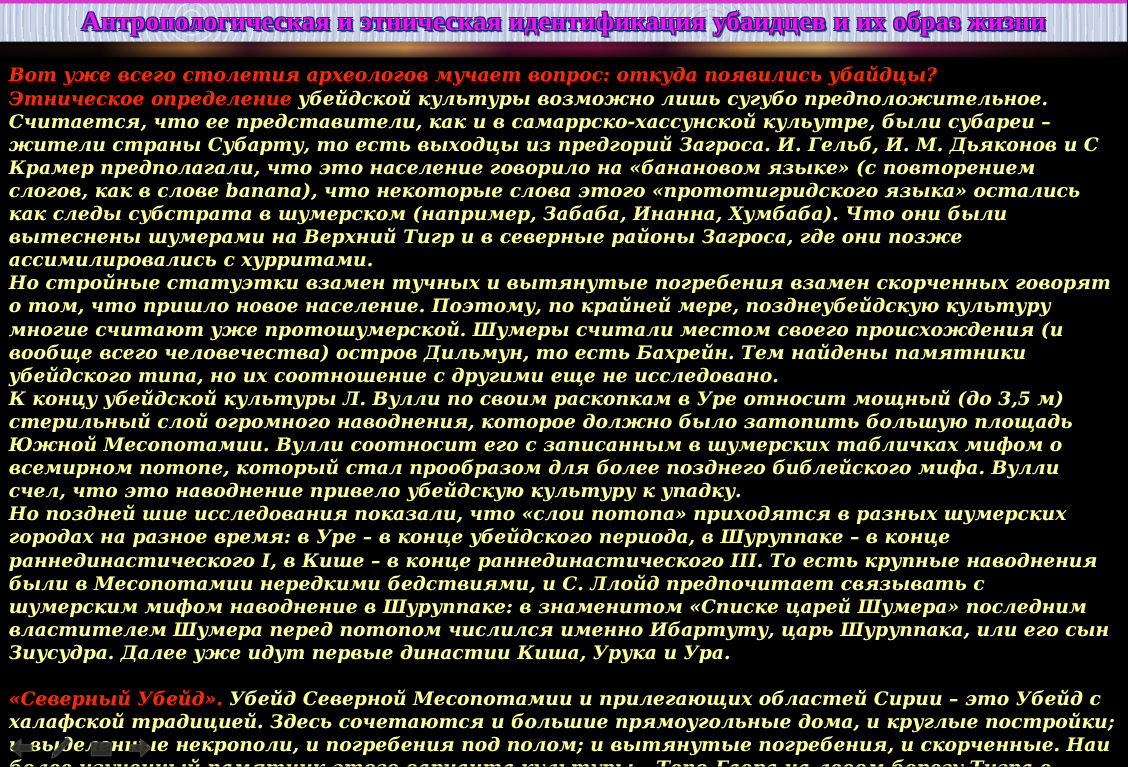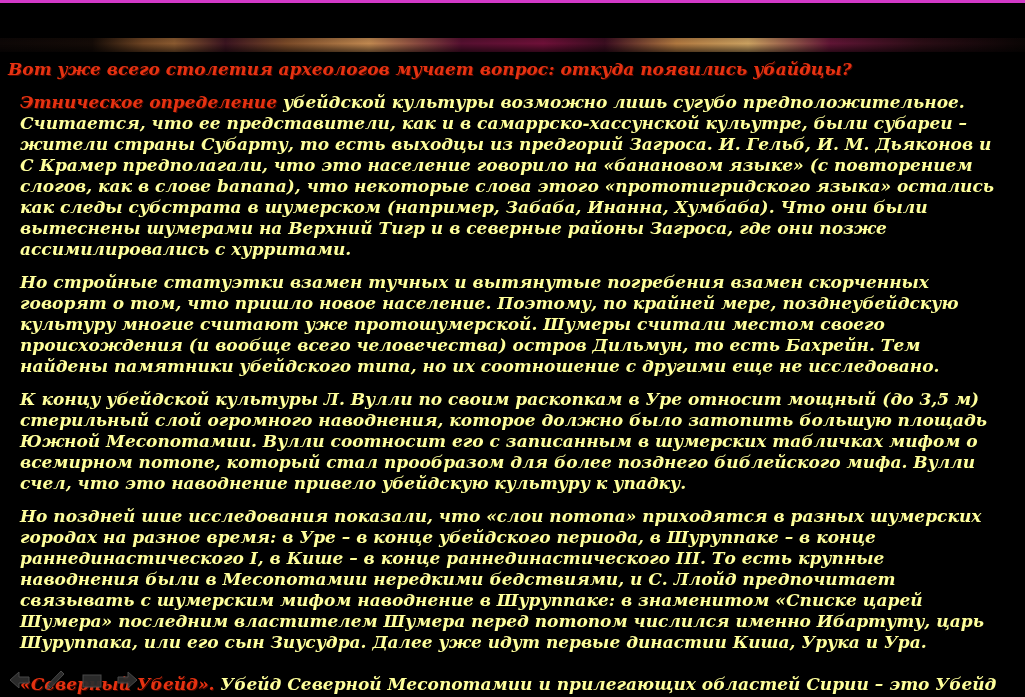--- a/index.html
+++ b/index.html
@@ -54,21 +54,21 @@
     color:var(--body-color,#ffff9b);
     font-size:17px;
     line-height:21px;
     font-style:italic;
     font-weight:bold;
   }
   .intro{
     color:var(--lead-color,#e63211);
     text-shadow:1px 1px 0 #4a0800;
   }
-  .para{margin:12px;}
+  .para{margin:0;}
   .para.gap{margin-top:21px;}
   .lead{
     color:var(--lead-color,#e63211);
     text-shadow:1px 1px 0 #4a0800;
   }
   
   .nav-bar{
     position:absolute;left:7px;bottom:6px;
     display:flex;gap:11px;align-items:center;
   }
@@ -79,20 +79,23 @@
   }
   .nav-btn svg{display:block;}
 </style>
 </head>
 <body>
 
 <div class="slide">
 
   <div class="top-rule"></div>
 
+  <div class="title-band">
+    <span class="title-text">Антропологическая и этническая идентификация убаидцев и их образ жизни</span>
+  </div>
 
   <div class="photo-strip"></div>
 
   <div class="body-area">
     <div class="intro">Вот уже всего столетия археологов мучает вопрос: откуда появились убайдцы?</div>
 
   <p class="para"><span class="lead">Этническое определение </span>убейдской культуры возможно лишь сугубо предположительное. Считается, что ее представители, как и в самаррско-хассунской кульутре, были субареи – жители страны Субарту, то есть выходцы из предгорий Загроса. И. Гельб, И. М. Дьяконов и С Крамер предполагали, что это население говорило на «банановом языке» (с повторением слогов, как в слове banana), что некоторые слова этого «прототигридского языка» остались как следы субстрата в шумерском (например, Забаба, Инанна, Хумбаба). Что они были вытеснены шумерами на Верхний Тигр и в северные районы Загроса, где они позже ассимилировались с хурритами.</p>
       <p class="para">Но стройные статуэтки взамен тучных и вытянутые погребения взамен скорченных говорят о том, что пришло новое население. Поэтому, по крайней мере, позднеубейдскую культуру многие считают уже протошумерской. Шумеры считали местом своего происхождения (и вообще всего человечества) остров Дильмун, то есть Бахрейн. Тем найдены памятники убейдского типа, но их соотношение с другими еще не исследовано.</p>
       <p class="para">К концу убейдской культуры Л. Вулли по своим раскопкам в Уре относит мощный (до 3,5 м) стерильный слой огромного наводнения, которое должно было затопить большую площадь Южной Месопотамии. Вулли соотносит его с записанным в шумерских табличках мифом о всемирном потопе, который стал прообразом для более позднего библейского мифа. Вулли счел, что это наводнение привело убейдскую культуру к упадку.</p>
       <p class="para">Но поздней шие исследования показали, что «слои потопа» приходятся в разных шумерских городах на разное время: в Уре – в конце убейдского периода, в Шуруппаке – в конце раннединастического I, в Кише – в конце раннединастического III. То есть крупные наводнения были в Месопотамии нередкими бедствиями, и С. Ллойд предпочитает связывать с шумерским мифом наводнение в Шуруппаке: в знаменитом «Списке царей Шумера» последним властителем Шумера перед потопом числился именно Ибартуту, царь Шуруппака, или его сын Зиусудра. Далее уже идут первые династии Киша, Урука и Ура.</p>

